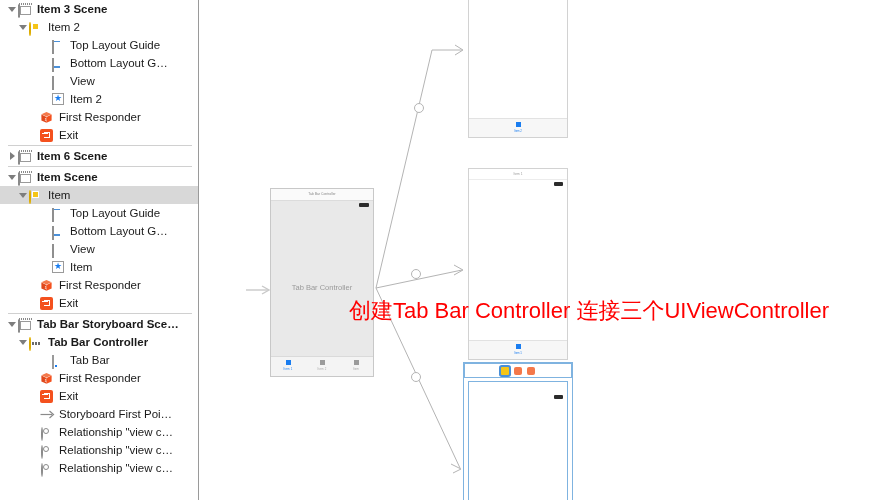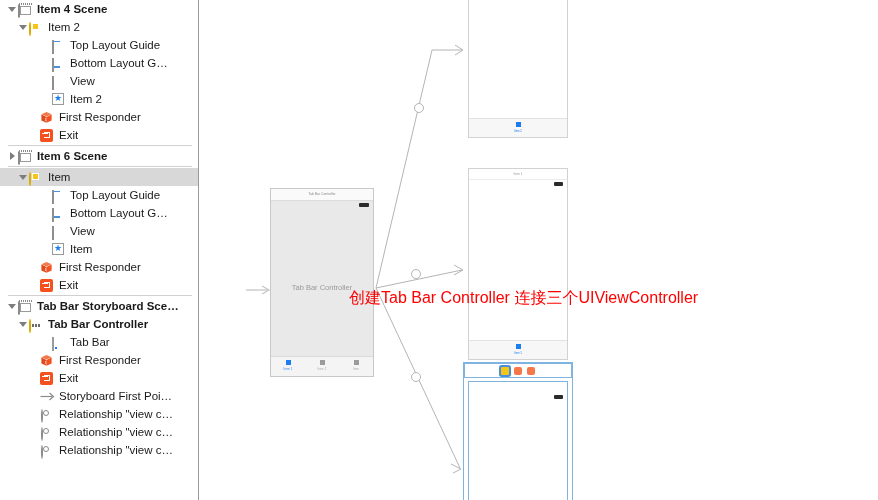--- a/index.html
+++ b/index.html
@@ -116,36 +116,36 @@
   .vc-tabbar .tl{font-size:2.8px;color:#1a7df0;margin-top:1.5px;}
 
   
   .dock{position:absolute;left:0;right:0;top:0;height:15px;background:#fff;border:1px solid #7fb3e0;
     display:flex;align-items:center;justify-content:center;gap:5px;box-sizing:border-box;}
   .dock .d{width:8px;height:8px;border-radius:2px;}
   .dock .d.sel{background:#f5c518;box-shadow:0 0 0 2px #4a90d9;border-radius:1px;}
   .dock .d.o{background:#f4784a;}
 
   
-  #anno{position:absolute;left:149px;top:290px;color:#ff0000;font-size:16px;line-height:1;white-space:nowrap;
+  #anno{position:absolute;left:149px;top:300px;color:#ff0000;font-size:22px;line-height:1;white-space:nowrap;
     font-family:"Liberation Sans","DejaVu Sans",sans-serif;}
 </style>
 </head>
 <body>
 
 <div id="app">
 
   <div id="outline">
       <div class="row scene">
         <span style="width: 6px; min-width: 6px;"></span>
         <span class="tw down">
           <i></i>
         </span>
         <span class="ico"><span class="ic-scene"></span></span>
-        <span class="lbl">Item 4 Scene</span>
+        <span class="lbl">Item 3 Scene</span>
       </div>
       <div class="row">
         <span style="width: 17px; min-width: 17px;"></span>
         <span class="tw down">
           <i></i>
         </span>
         <span class="ico"><span class="ic-vc"></span></span>
         <span class="lbl">Item 2</span>
       </div>
       <div class="row">
@@ -196,20 +196,28 @@
       <div class="sep"></div>
       <div class="row scene">
         <span style="width: 6px; min-width: 6px;"></span>
         <span class="tw right">
           <i></i>
         </span>
         <span class="ico"><span class="ic-scene"></span></span>
         <span class="lbl">Item 6 Scene</span>
       </div>
       <div class="sep"></div>
+      <div class="row scene">
+        <span style="width: 6px; min-width: 6px;"></span>
+        <span class="tw down">
+          <i></i>
+        </span>
+        <span class="ico"><span class="ic-scene"></span></span>
+        <span class="lbl">Item Scene</span>
+      </div>
       <div class="row selected">
         <span style="width: 17px; min-width: 17px;"></span>
         <span class="tw down">
           <i></i>
         </span>
         <span class="ico"><span class="ic-vc"></span></span>
         <span class="lbl">Item</span>
       </div>
       <div class="row">
         <span style="width: 39px; min-width: 39px;"></span>

